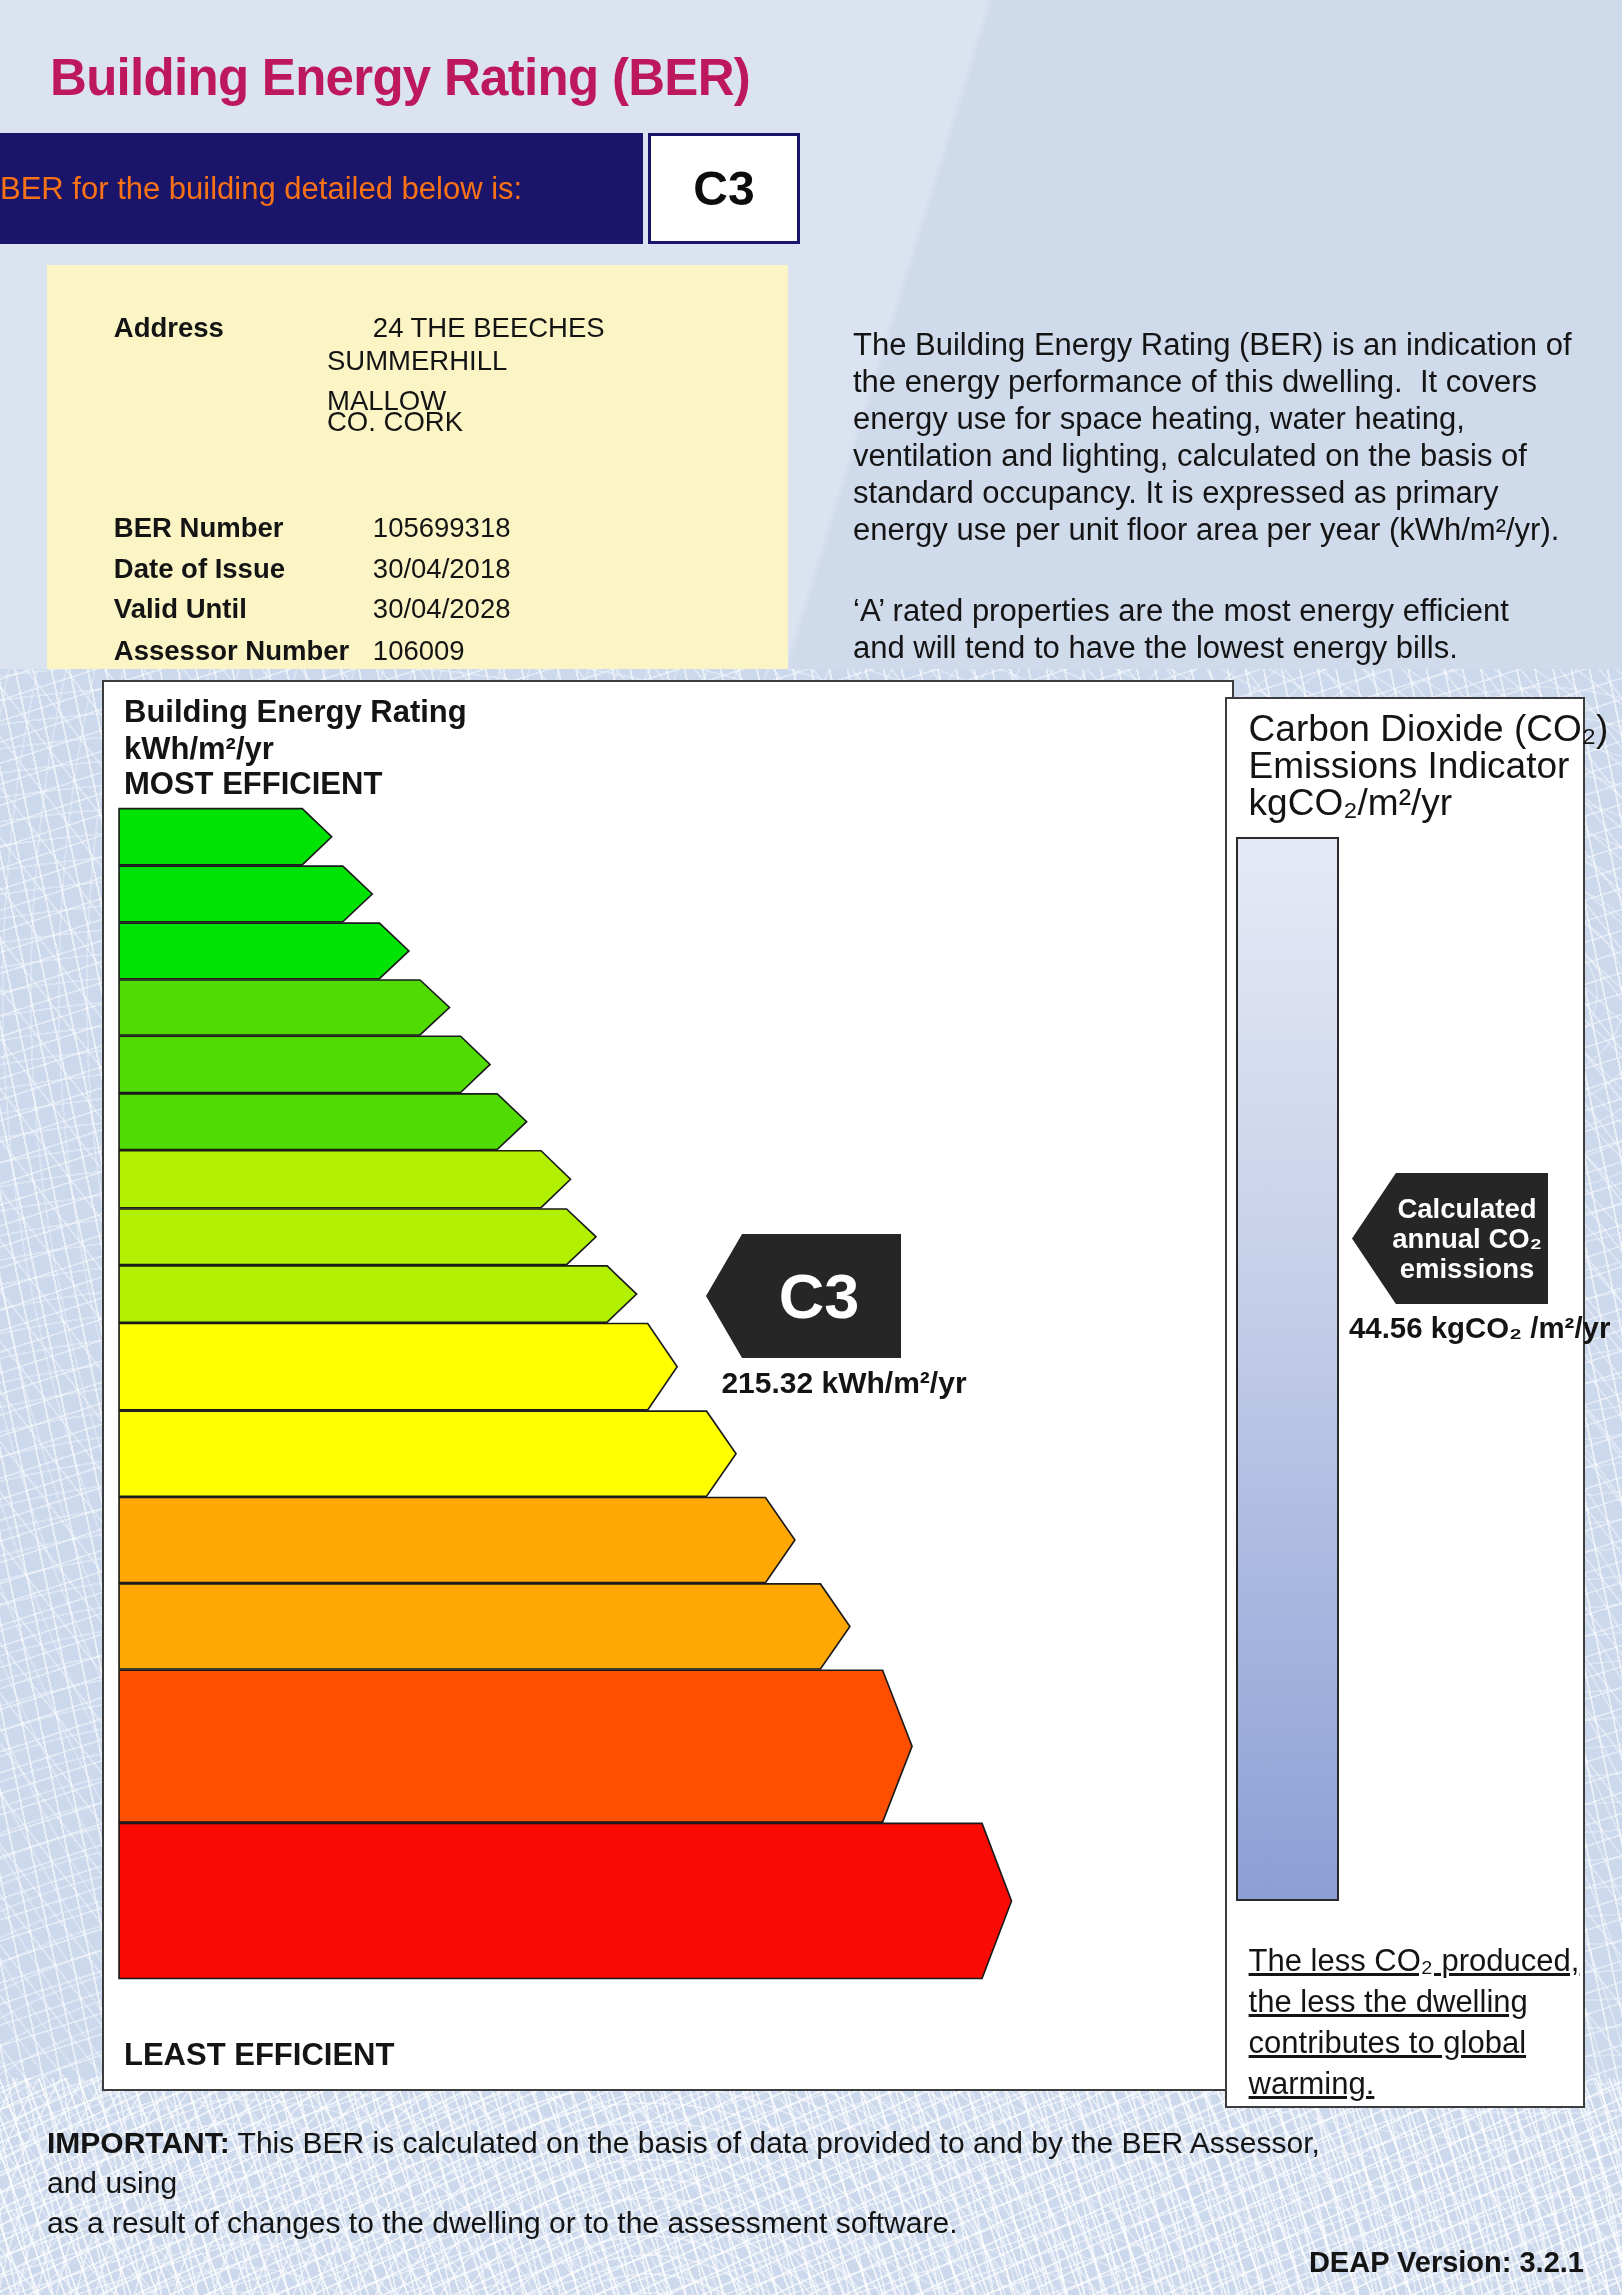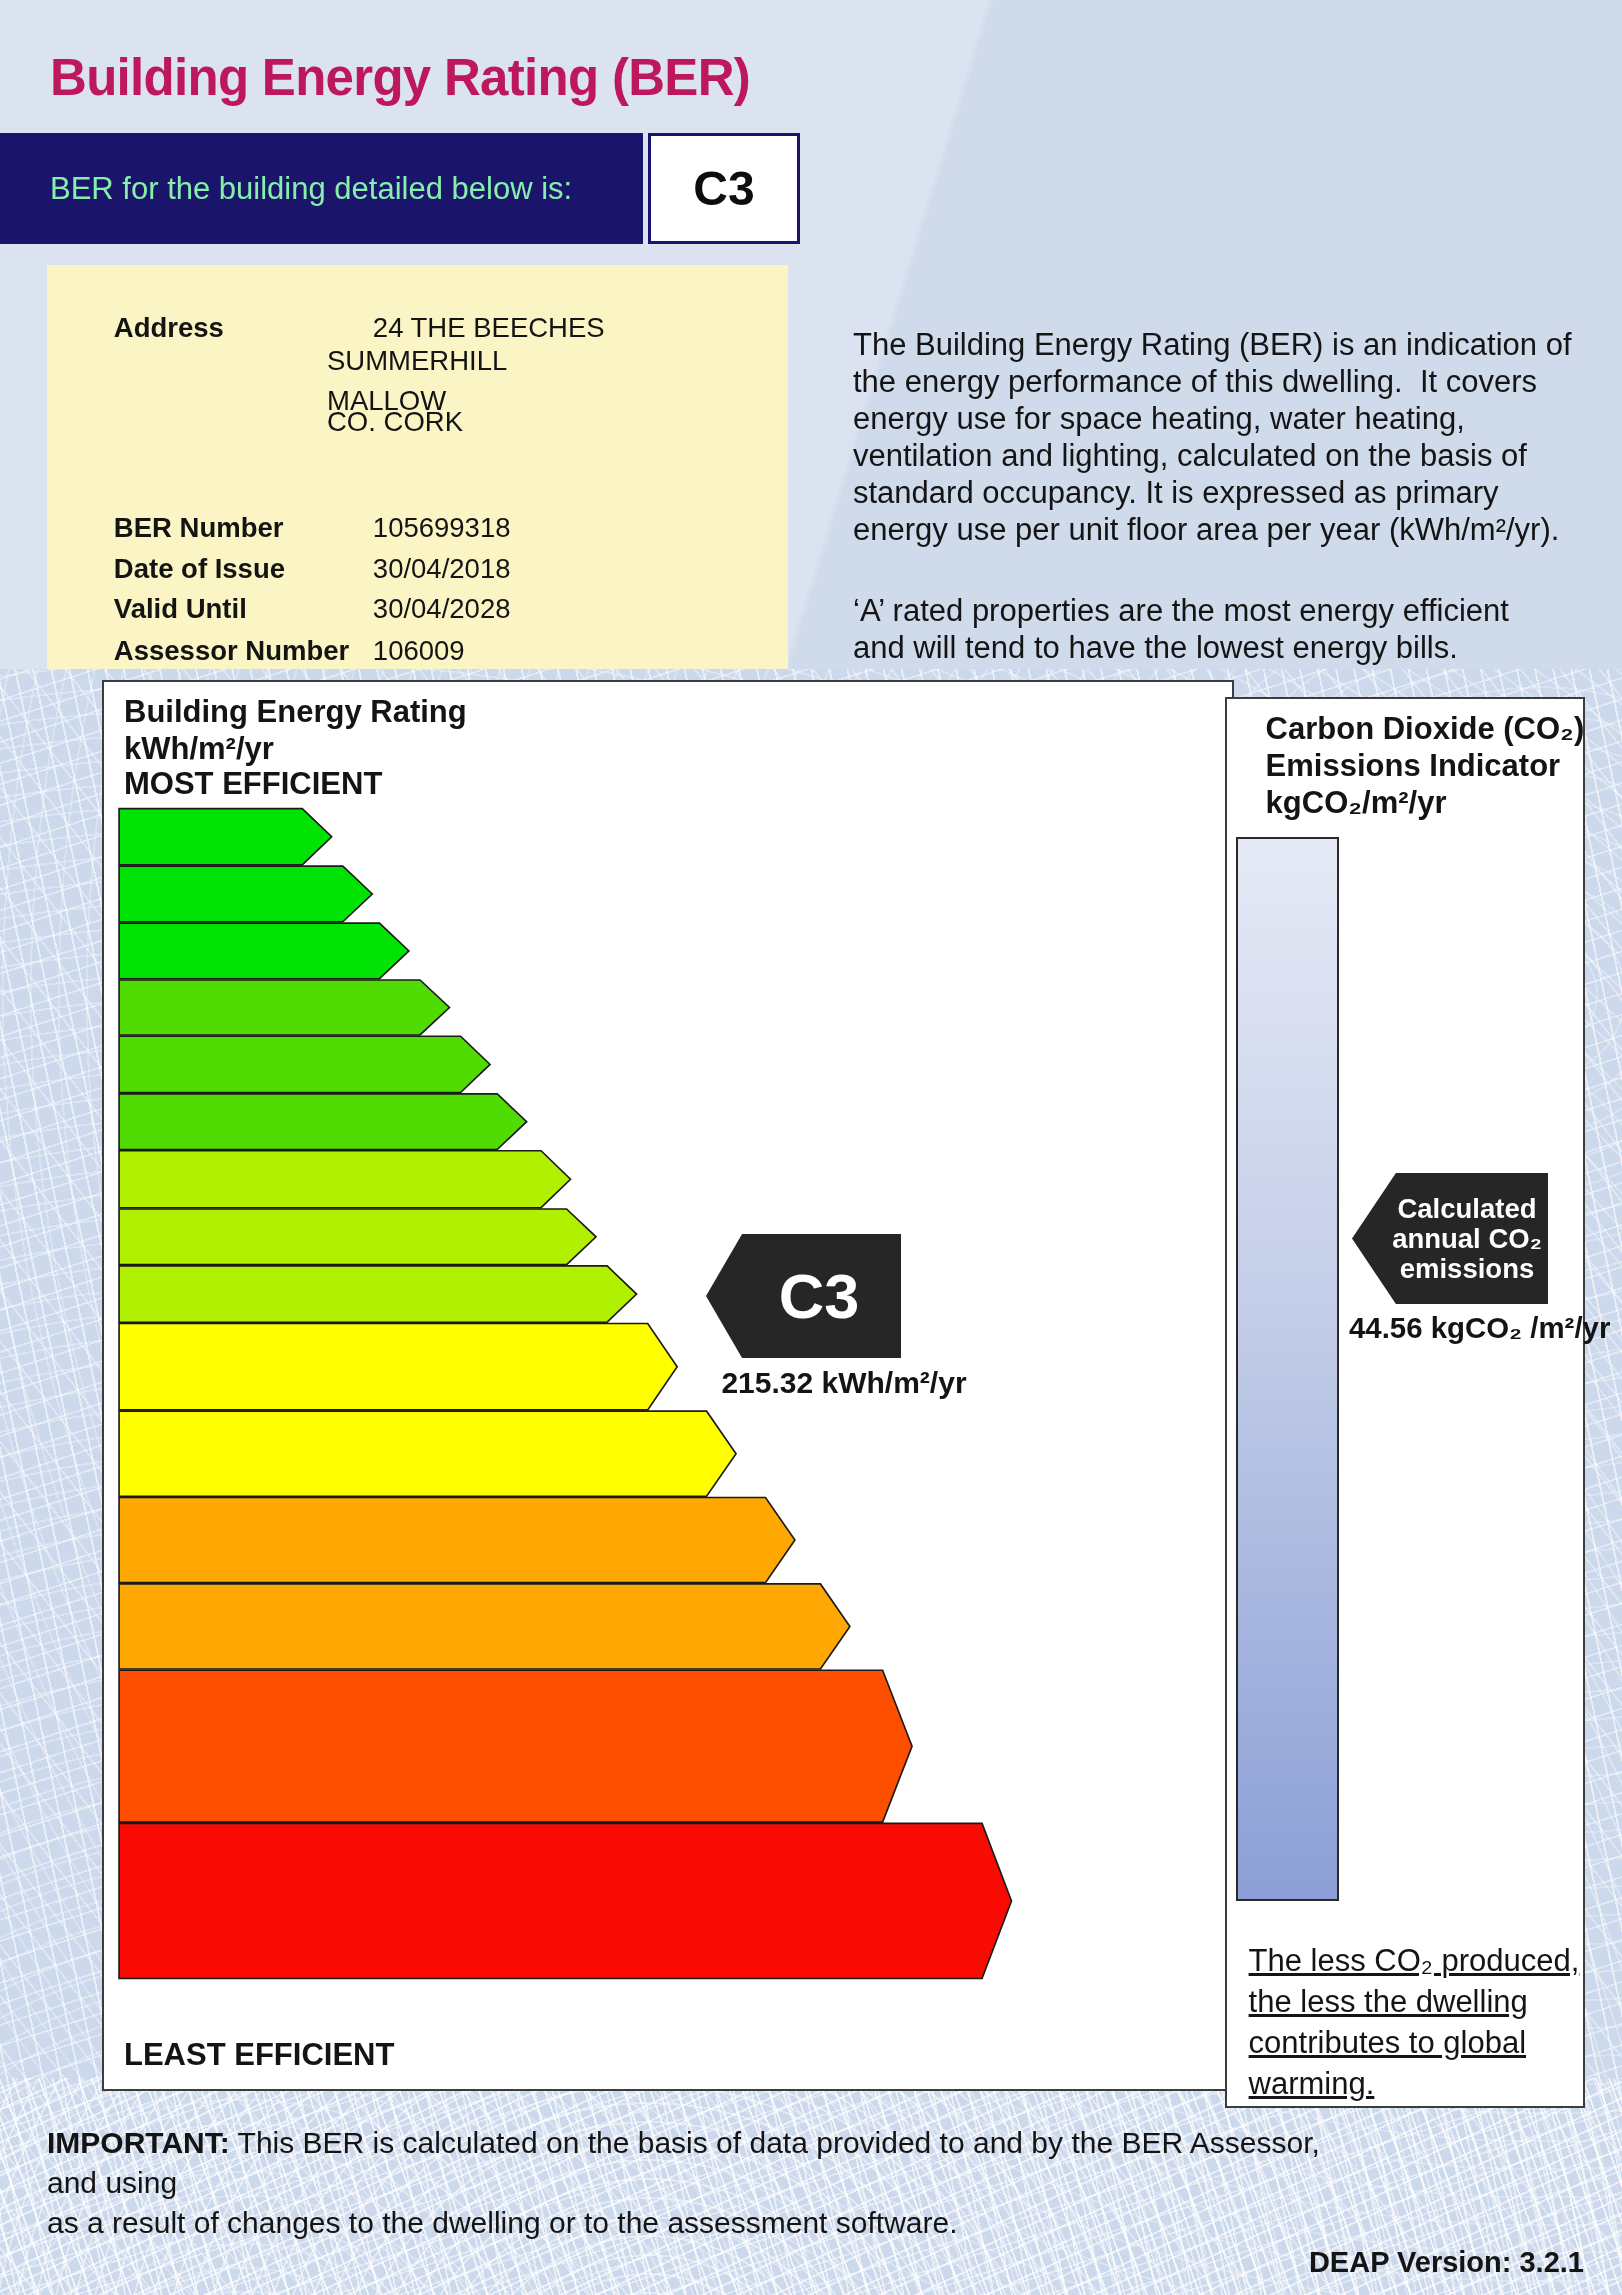--- a/index.html
+++ b/index.html
@@ -22,21 +22,21 @@
     background-image:
       repeating-linear-gradient(70deg, rgba(255,255,255,0) 0 10.5px, rgba(255,255,255,.7) 10.5px 12.4px),
       repeating-linear-gradient(-25deg, rgba(255,255,255,0) 0 13px, rgba(255,255,255,.6) 13px 15px),
       repeating-radial-gradient(circle at 40% 160%, rgba(255,255,255,0) 0 17px, rgba(255,255,255,.45) 17px 19px);}
 
   
   .doc-title{position:absolute;left:50px;top:48px;font-size:51px;font-weight:700;
     letter-spacing:-0.7px;color:#be185d;}
   .banner{position:absolute;left:0;top:133px;width:643px;height:111px;background:#1a146a;
     display:flex;align-items:center;}
-  .banner-label{color:#86efac;font-size:31px;margin-left:50px;}
+  .banner-label{color:#f97316;font-size:31px;}
   .rating-box{position:absolute;left:648px;top:133px;width:152px;height:111px;background:#fff;
     border:3.9px solid #1a146a;box-sizing:border-box;display:flex;align-items:center;justify-content:center;}
   .rating-box span{font-size:48px;font-weight:700;color:#0d0d0d;}
 
   
   .details{position:absolute;left:47px;top:265px;width:741px;height:404px;background:#fbf4c4;}
   .drow{position:absolute;left:21px;font-size:27.5px;line-height:33px;white-space:pre;}
   .dlabel{font-weight:700;display:inline-block;width:259px;}
   .dvalue{font-weight:400;}
   .addr-line{position:absolute;left:280px;font-size:27.5px;}
@@ -58,21 +58,21 @@
 
   
   .c3-arrow{position:absolute;left:602px;top:552px;width:195px;height:124px;background:#262626;
     clip-path:polygon(0 50%,18.5% 0,100% 0,100% 100%,18.5% 100%);
     display:flex;align-items:center;justify-content:center;}
   .c3-arrow span{color:#fff;font-size:63px;font-weight:700;padding-left:31px;}
   .c3-value{position:absolute;left:609px;top:684px;width:262px;text-align:center;
     font-size:30px;font-weight:700;}
 
   
-  .co2-head{position:absolute;left:21.6px;top:10.5px;font-size:31px;font-weight:700;line-height:37px;white-space:pre;margin-left:17px;}
+  .co2-head{position:absolute;left:21.6px;top:10.5px;font-size:37px;font-weight:400;line-height:37px;white-space:pre;}
   .co2-bar{position:absolute;left:8.5px;top:138px;width:103px;height:1064px;box-sizing:border-box;
     border:2px solid #2a2a2a;background:linear-gradient(to bottom,#e6eaf6 0%,#c3cde8 45%,#8b9fd6 100%);}
   .co2-arrow{position:absolute;left:125px;top:474px;width:196px;height:131px;background:#262626;
     clip-path:polygon(0 50%,22.4% 0,100% 0,100% 100%,22.4% 100%);
     display:flex;flex-direction:column;align-items:center;justify-content:center;}
   .co2-arrow div{color:#fff;font-size:27.5px;font-weight:700;line-height:30px;padding-left:34px;}
   .co2-value{position:absolute;left:122px;top:612px;font-size:29.4px;font-weight:700;white-space:pre;}
   .co2-footer{position:absolute;left:21.6px;top:1241px;text-decoration:underline;}
   .co2-footer div{font-size:31px;line-height:41px;}
 

